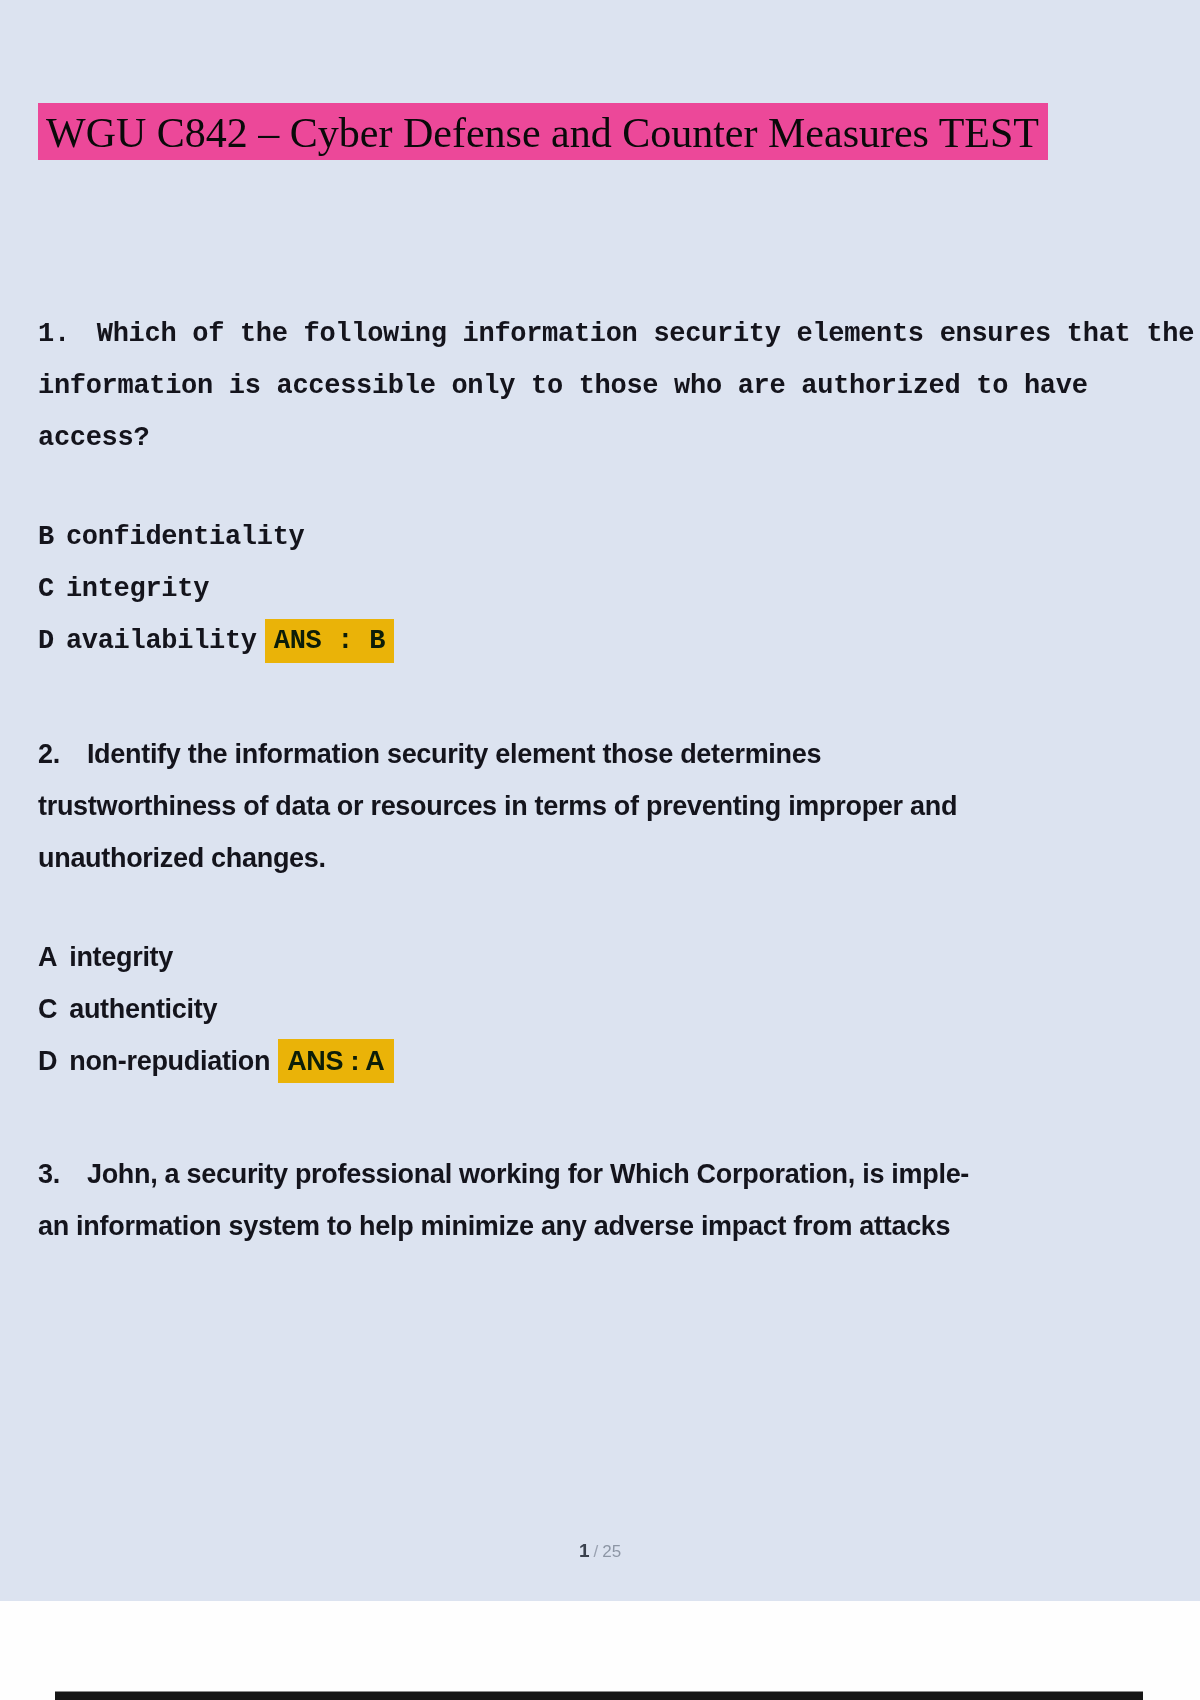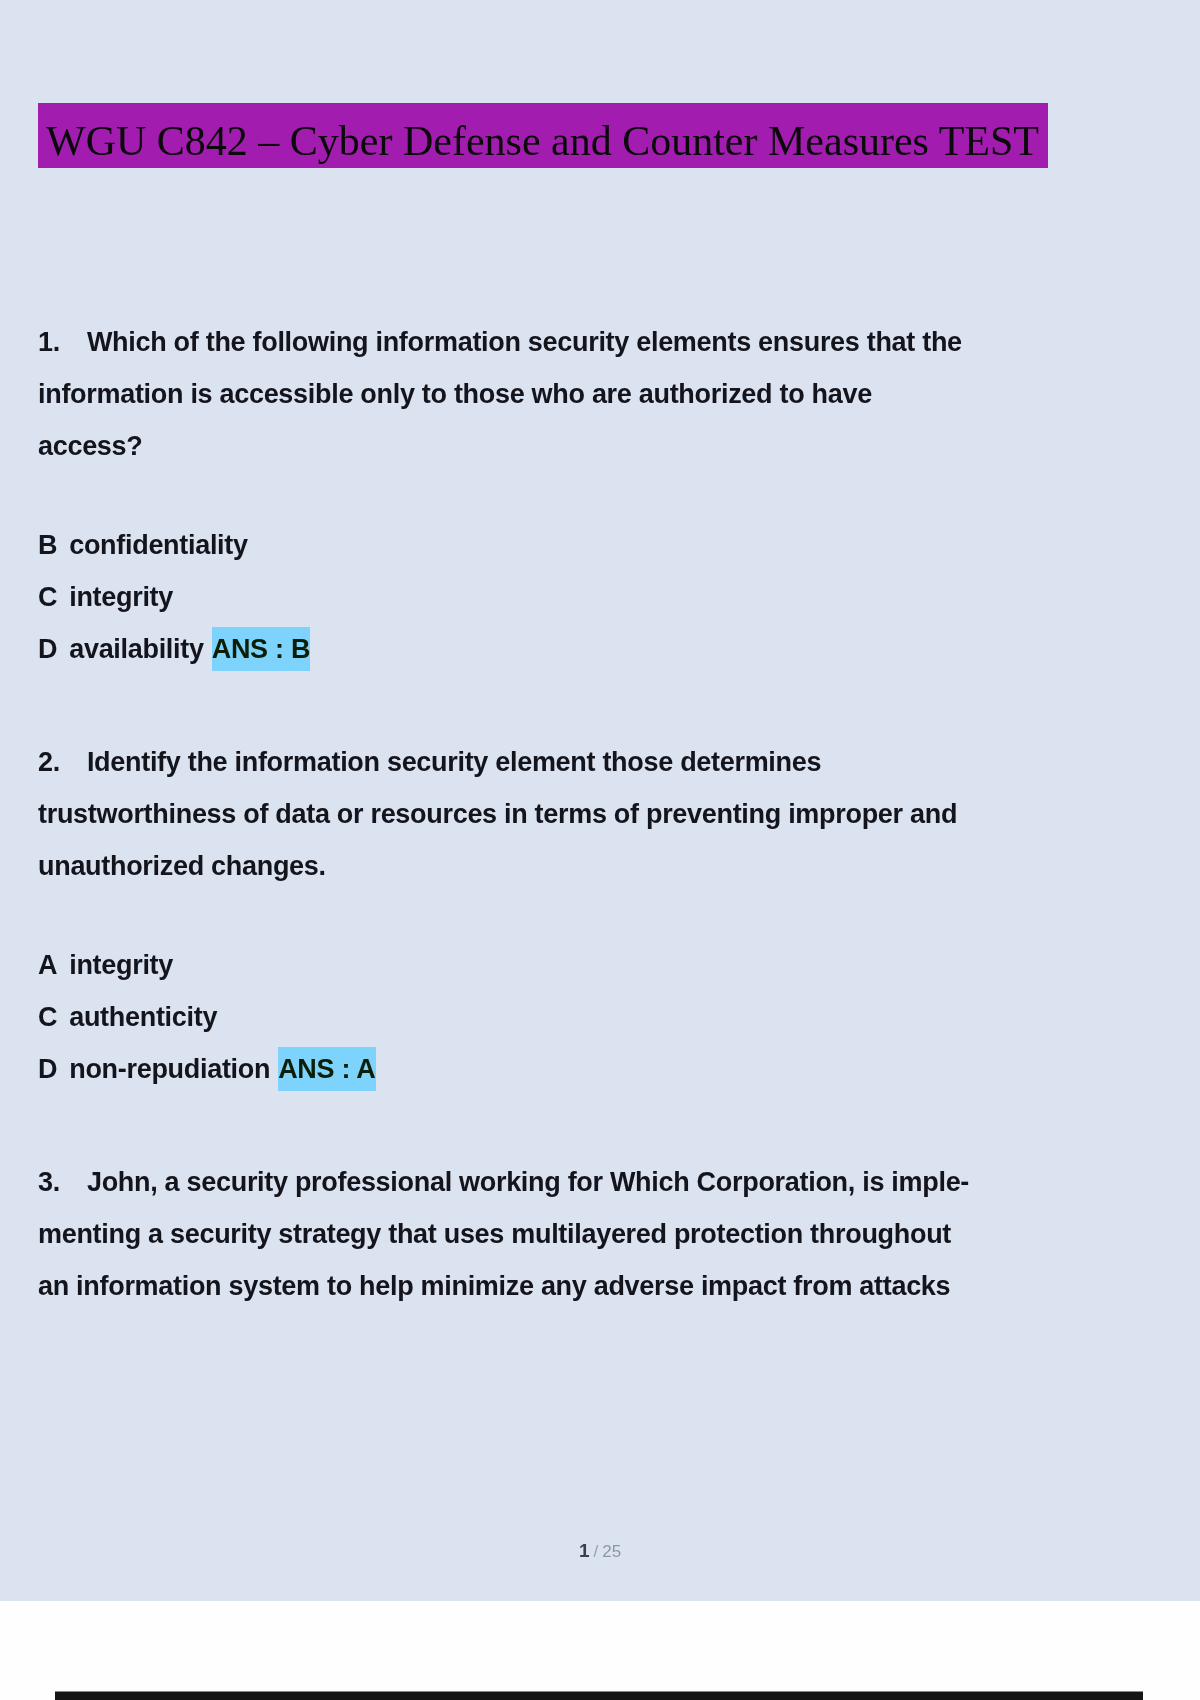--- a/index.html
+++ b/index.html
@@ -16,50 +16,50 @@
     width:1200px; height:1601px;
     background:#dce3f0;
     overflow:hidden;
   }
   .content { padding:103px 40px 0 38px; }
 
   
   .title-line { line-height:0; }
   .title-highlight {
     display:inline-block;
-    background:#a21caf;
+    background:#ec4899;
     color:#0a0a0a;
     font-family:"Liberation Serif", serif;
     font-size:42px;
     line-height:53px;
-    padding:12px 9px 0 8px;
+    padding:4px 9px 0 8px;
     white-space:nowrap;
   }
 
   
   .question {
     color:#14141c;
     font-weight:700;
     font-size:27px;
     line-height:52px;
     letter-spacing:-0.3px;
   }
   .question .q-line { white-space:nowrap; }
   .q-num { display:inline-block; margin-right:27px; }
-  #q1 { margin-top:148px; }
+  #q1 { margin-top:148px;font-family:Liberation Mono, monospace; }
   #q2 { margin-top:61px; }
   #q3 { margin-top:61px; }
   .options { margin-top:47px; }
   .option-row { white-space:nowrap; line-height:52px; }
   .opt-label { display:inline-block; margin-right:12px; }
   .ans-chip {
     display:inline-block;
-    background:#7dd3fc;
+    background:#eab308;
     color:#0c1d08;
-    padding:0 0;
+    padding:0 9px;
     margin-left:8px;
     line-height:44px;
   }
 
   
   .page-footer {
     position:absolute;
     left:0; right:0; top:1540px;
     text-align:center;
     font-size:17px;
@@ -136,21 +136,20 @@
           <div class="option-row">
             <span class="opt-label">D</span><span>non-repudiation</span><span class="ans-chip">ANS : A</span>
           </div>
         </div>
       </div>
 
       <div class="question" id="q3">
         <div class="q-line">
           <span class="q-num">3.</span><span>John, a security professional working for Which Corporation, is imple-</span>
         </div>
-        <div class="q-line">menting a security strategy that uses multilayered protection throughout</div>
         <div class="q-line">an information system to help minimize any adverse impact from attacks</div>
       </div>
 
     </div>
 
     <div class="page-footer">
       <span class="cur">1</span><span class="sep">/</span><span>25</span>
     </div>
   </div>
 

